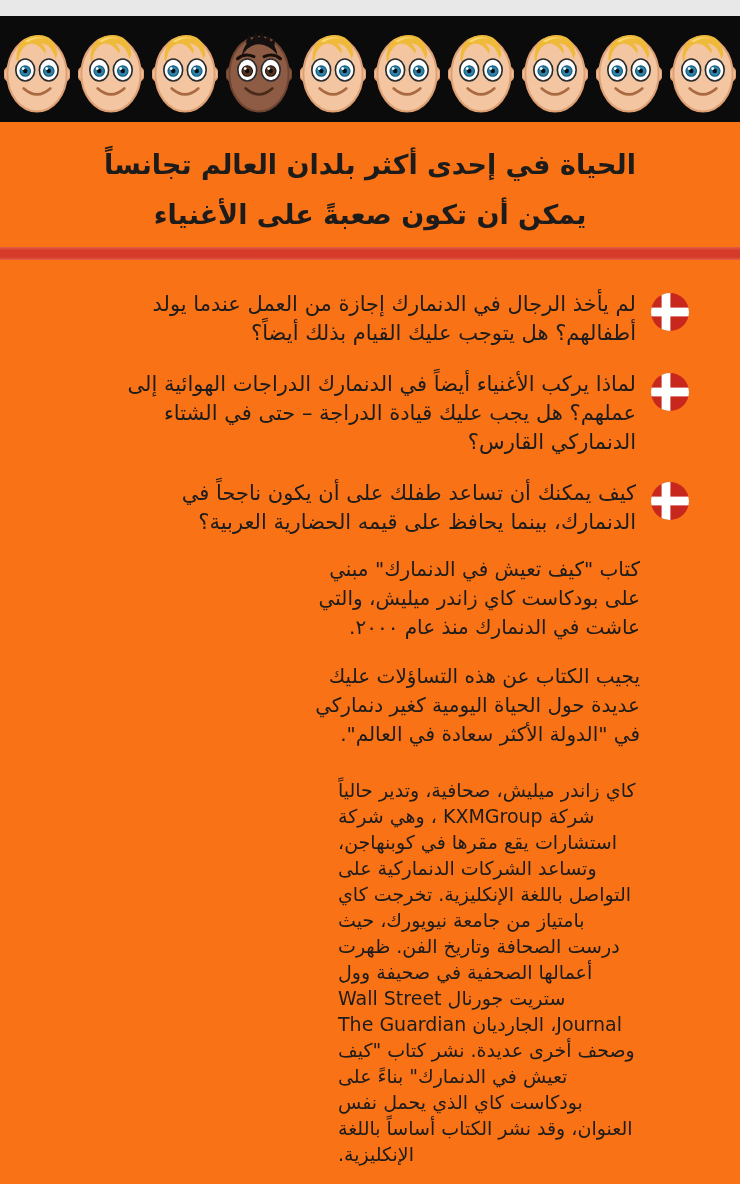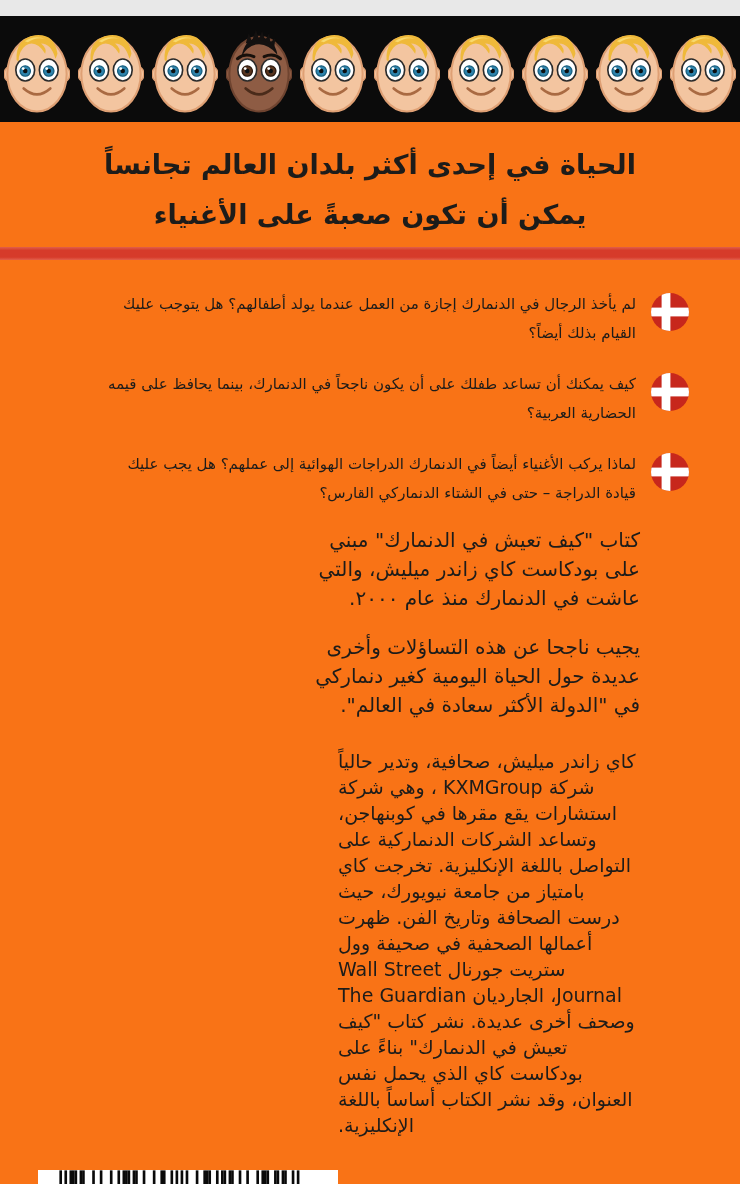--- a/index.html
+++ b/index.html
@@ -24,21 +24,21 @@
   }
   .stripe{height:13px;margin-top:7px;background:#d63b2a;}
   
   .bullets{
     direction:rtl;margin:30px 50px 0 100px;
     display:flex;flex-direction:column;gap:22px;
   }
   .bullet{display:flex;gap:14px;align-items:flex-start;}
   .flag{flex:0 0 40px;width:40px;height:40px;margin-top:2px;}
   .bullet-text{
-    font-size:15px;line-height:29px;text-align:right;flex:1;
+    font-size:21px;line-height:29px;text-align:right;flex:1;
   }
   
   .paras{
     direction:rtl;margin:18px 100px 0 0;
     display:flex;flex-direction:column;gap:20px;align-items:flex-start;
   }
   .para{width:348px;font-size:20px;line-height:29px;text-align:right;}
   
   .bio{
     direction:rtl;width:302px;margin:28px 100px 0 auto;
@@ -272,39 +272,39 @@
     </div>
 
     <div class="bullet">
       <svg class="flag" viewBox="0 0 40 40">
         <circle cx="20" cy="20" r="19" fill="#c7271c"></circle>
         <g clip-path="url(#flagClip)">
           <rect x="0" y="15.6" width="40" height="8.8" fill="#ffffff"></rect>
           <rect x="11.6" y="0" width="8.8" height="40" fill="#ffffff"></rect>
         </g>
       </svg>
-      <div class="bullet-text">كيف يمكنك أن تساعد طفلك على أن يكون ناجحاً في الدنمارك، بينما يحافظ على قيمه الحضارية العربية؟</div>
+      <div class="bullet-text">لماذا يركب الأغنياء أيضاً في الدنمارك الدراجات الهوائية إلى عملهم؟ هل يجب عليك قيادة الدراجة – حتى في الشتاء الدنماركي القارس؟</div>
     </div>
 
     <div class="bullet">
       <svg class="flag" viewBox="0 0 40 40">
         <circle cx="20" cy="20" r="19" fill="#c7271c"></circle>
         <g clip-path="url(#flagClip)">
           <rect x="0" y="15.6" width="40" height="8.8" fill="#ffffff"></rect>
           <rect x="11.6" y="0" width="8.8" height="40" fill="#ffffff"></rect>
         </g>
       </svg>
-      <div class="bullet-text">لماذا يركب الأغنياء أيضاً في الدنمارك الدراجات الهوائية إلى عملهم؟ هل يجب عليك قيادة الدراجة – حتى في الشتاء الدنماركي القارس؟</div>
+      <div class="bullet-text">كيف يمكنك أن تساعد طفلك على أن يكون ناجحاً في الدنمارك، بينما يحافظ على قيمه الحضارية العربية؟</div>
     </div>
 
   </div>
 
   <div class="paras">
     <div class="para">كتاب "كيف تعيش في الدنمارك" مبني على بودكاست كاي زاندر ميليش، والتي عاشت في الدنمارك منذ عام ٢٠٠٠.</div>
-    <div class="para">يجيب ناجحا عن هذه التساؤلات وأخرى عديدة حول الحياة اليومية كغير دنماركي في "الدولة الأكثر سعادة في العالم".</div>
+    <div class="para">يجيب الكتاب عن هذه التساؤلات عليك عديدة حول الحياة اليومية كغير دنماركي في "الدولة الأكثر سعادة في العالم".</div>
   </div>
 
   <div class="bio">كاي زاندر ميليش، صحافية، وتدير حالياً شركة KXMGroup ، وهي شركة استشارات يقع مقرها في كوبنهاجن، وتساعد الشركات الدنماركية على التواصل باللغة الإنكليزية. تخرجت كاي بامتياز من جامعة نيويورك، حيث درست الصحافة وتاريخ الفن. ظهرت أعمالها الصحفية في صحيفة وول ستريت جورنال Wall Street Journal، الجارديان The Guardian وصحف أخرى عديدة. نشر كتاب "كيف تعيش في الدنمارك" بناءً على بودكاست كاي الذي يحمل نفس العنوان، وقد نشر الكتاب أساساً باللغة الإنكليزية.</div>
 
   <div class="bottom-row">
 
     <div class="barcode-wrap">
       <svg id="barcode-svg" width="272" height="162" viewBox="0 0 280 166">
         <g id="barcode-bars" fill="#0a0a0a">
             <rect x="22.00" y="0" width="2.72" height="142"></rect>

